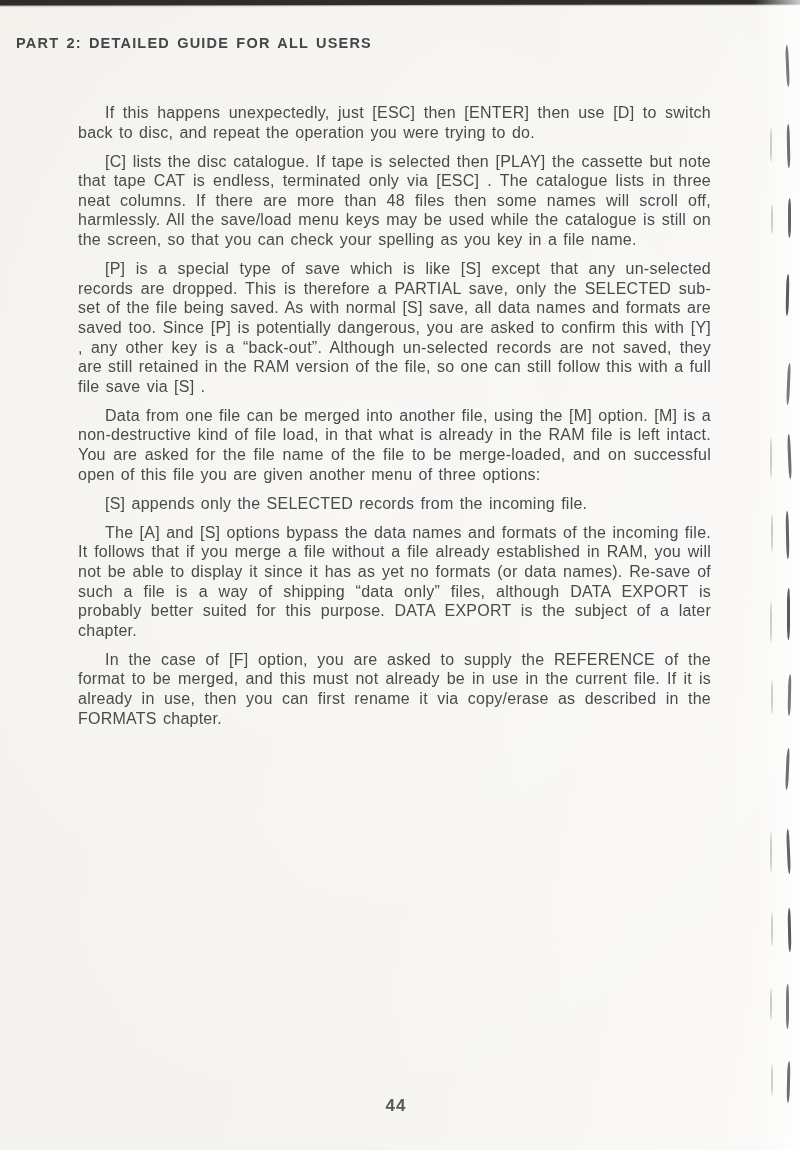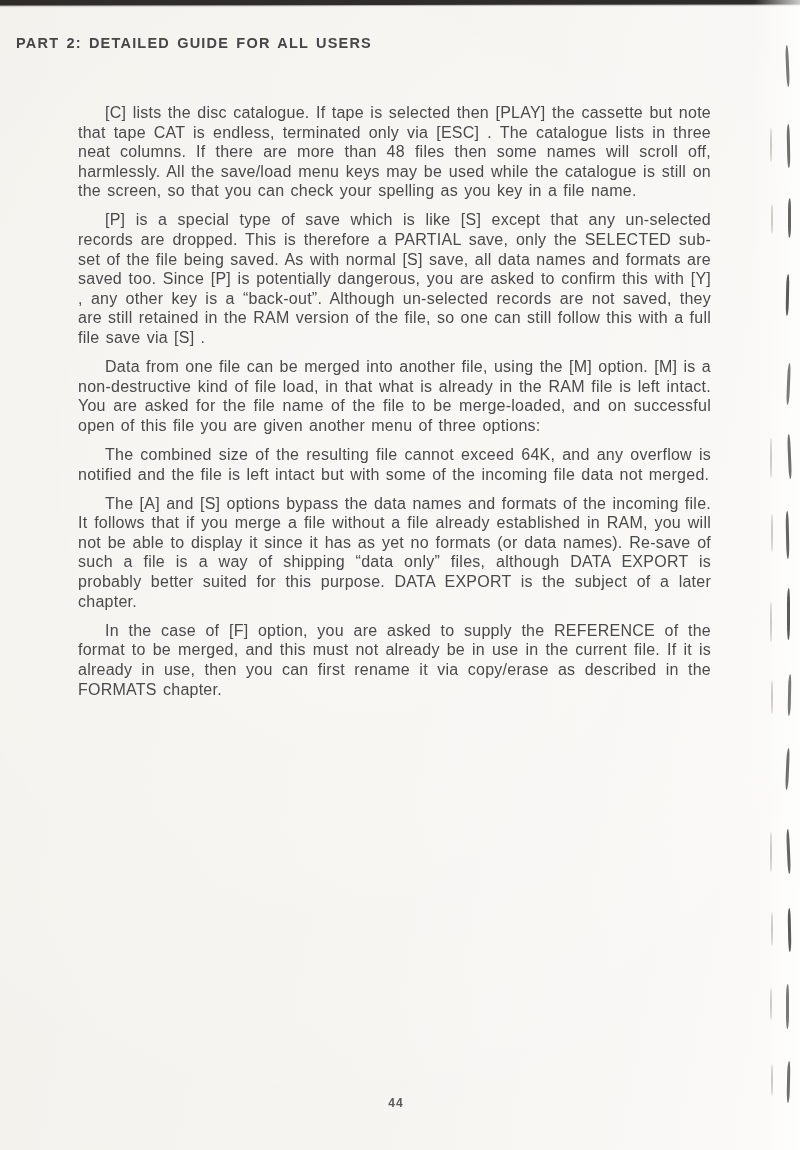--- a/index.html
+++ b/index.html
@@ -54,21 +54,21 @@
   .content p.para {
     margin: 0 0 9.5px 0;
     text-indent: 27px;
   }
   .page-number {
     position: absolute;
     top: 1096px;
     left: 0;
     width: 792px;
     text-align: center;
-    font-size: 12px;
+    font-size: 17px;
     font-weight: bold;
     letter-spacing: 1px;
     color: #59595b;
   }
   
   .page-edge-shadow {
     position: absolute;
     top: 0; right: 0;
     width: 46px; height: 100%;
     background: linear-gradient(to right, rgba(255,255,255,0), rgba(255,255,255,0.75));
@@ -91,24 +91,25 @@
 <body>
 
 <div class="page">
 
   <div class="top-strip"></div>
 
   <div class="running-header">PART 2: DETAILED GUIDE FOR ALL USERS</div>
 
   <div class="content">
 
+  <p class="para">If this happens unexpectedly, just [ESC] then [ENTER] then use [D] to switch back to disc, and repeat the operation you were trying to do.</p>
       <p class="para">[C] lists the disc catalogue. If tape is selected then [PLAY] the cassette but note that tape CAT is endless, terminated only via [ESC] . The catalogue lists in three neat columns. If there are more than 48 files then some names will scroll off, harmlessly. All the save/load menu keys may be used while the catalogue is still on the screen, so that you can check your spelling as you key in a file name.</p>
       <p class="para">[P] is a special type of save which is like [S] except that any un-selected records are dropped. This is therefore a PARTIAL save, only the SELECTED sub-set of the file being saved. As with normal [S] save, all data names and formats are saved too. Since [P] is potentially dangerous, you are asked to confirm this with [Y] , any other key is a “back-out”. Although un-selected records are not saved, they are still retained in the RAM version of the file, so one can still follow this with a full file save via [S] .</p>
       <p class="para">Data from one file can be merged into another file, using the [M] option. [M] is a non-destructive kind of file load, in that what is already in the RAM file is left intact. You are asked for the file name of the file to be merge-loaded, and on successful open of this file you are given another menu of three options:</p>
-      <p class="para">The combined size of the resulting file cannot exceed 64K, and any overflow is notified and the file is left intact but with some of the incoming file data not merged.</p>
+      <p class="para">[S] appends only the SELECTED records from the incoming file.</p>
       <p class="para">The [A] and [S] options bypass the data names and formats of the incoming file. It follows that if you merge a file without a file already established in RAM, you will not be able to display it since it has as yet no formats (or data names). Re-save of such a file is a way of shipping “data only” files, although DATA EXPORT is probably better suited for this purpose. DATA EXPORT is the subject of a later chapter.</p>
       <p class="para">In the case of [F] option, you are asked to supply the REFERENCE of the format to be merged, and this must not already be in use in the current file. If it is already in use, then you can first rename it via copy/erase as described in the FORMATS chapter.</p>
     </div>
 
   <div class="page-number">44</div>
 
   <div class="page-edge-shadow"></div>
 
   <div id="marks">
       <div class="mark" style="top: 45px; height: 42px; left: 786px; opacity: 0.75; transform: rotate(-2.4deg);"></div>

